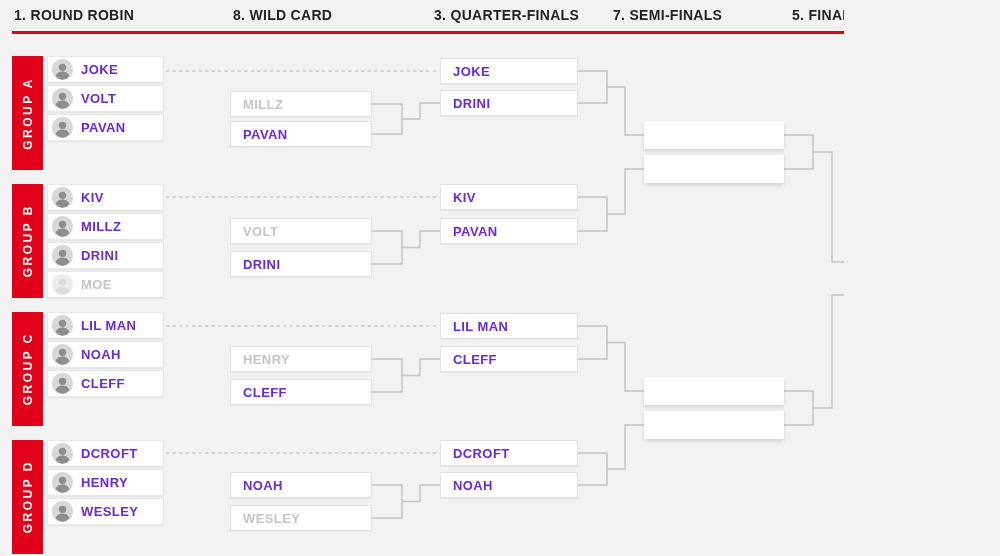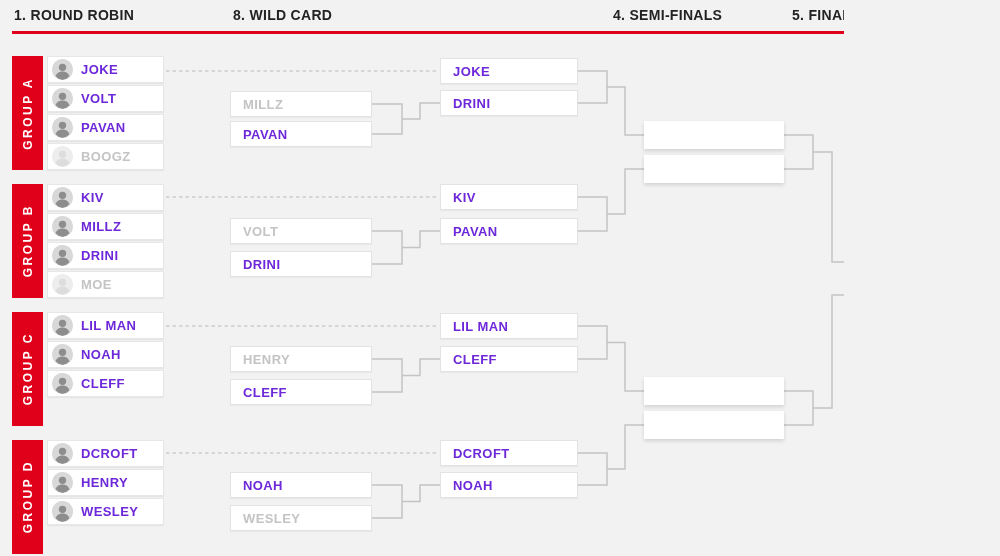--- a/index.html
+++ b/index.html
@@ -79,21 +79,22 @@
   .muted .avatar { opacity:.45; }
   .muted .avatar svg .skin { fill:#b5b5b5; }
 </style>
 </head>
 <body>
 
 <div class="bracket">
 
   <span class="stage-label" style="left:14px">1. ROUND ROBIN</span>
   <span class="stage-label" style="left:233px">8. WILD CARD</span>
-  <span class="stage-label" style="left:613px">4. SEMI-FINALS</span>
+  <span class="stage-label" style="left:434px">3. QUARTER-FINALS</span>
+  <span class="stage-label" style="left:613px">7. SEMI-FINALS</span>
   <span class="stage-label" style="left:792px">5. FINAL</span>
   <div class="red-line"></div>
 
   <svg class="connectors" width="1000" height="556">
 
     <line class="dashed" x1="166" y1="71" x2="438" y2="71"></line>
     <line class="dashed" x1="166" y1="197" x2="438" y2="197"></line>
     <line class="dashed" x1="166" y1="326" x2="438" y2="326"></line>
     <line class="dashed" x1="166" y1="453" x2="438" y2="453"></line>
 
@@ -157,30 +158,20 @@
   <div class="player-row" style="top:114px">
     <span class="avatar">
         <svg viewBox="0 0 24 24">
           <circle cx="12" cy="12" r="12" fill="#d8d8d8"></circle>
           <circle class="skin" cx="12" cy="9.5" r="4.2" fill="#8d8d8d"></circle>
           <path class="skin" d="M12 14.2c-4.5 0-7.2 2.5-7.8 5.5A12 12 0 0 0 12 24a12 12 0 0 0 7.8-4.3c-.6-3-3.3-5.5-7.8-5.5z" fill="#8d8d8d"></path>
         </svg>
       </span>
     <span class="name">PAVAN</span>
   </div>
-  <div class="player-row muted" style="top:143px">
-    <span class="avatar">
-        <svg viewBox="0 0 24 24">
-          <circle cx="12" cy="12" r="12" fill="#d8d8d8"></circle>
-          <circle class="skin" cx="12" cy="9.5" r="4.2" fill="#8d8d8d"></circle>
-          <path class="skin" d="M12 14.2c-4.5 0-7.2 2.5-7.8 5.5A12 12 0 0 0 12 24a12 12 0 0 0 7.8-4.3c-.6-3-3.3-5.5-7.8-5.5z" fill="#8d8d8d"></path>
-        </svg>
-      </span>
-    <span class="name">BOOGZ</span>
-  </div>
 
   <div class="player-row" style="top:184px">
     <span class="avatar">
         <svg viewBox="0 0 24 24">
           <circle cx="12" cy="12" r="12" fill="#d8d8d8"></circle>
           <circle class="skin" cx="12" cy="9.5" r="4.2" fill="#8d8d8d"></circle>
           <path class="skin" d="M12 14.2c-4.5 0-7.2 2.5-7.8 5.5A12 12 0 0 0 12 24a12 12 0 0 0 7.8-4.3c-.6-3-3.3-5.5-7.8-5.5z" fill="#8d8d8d"></path>
         </svg>
       </span>
     <span class="name">KIV</span>

